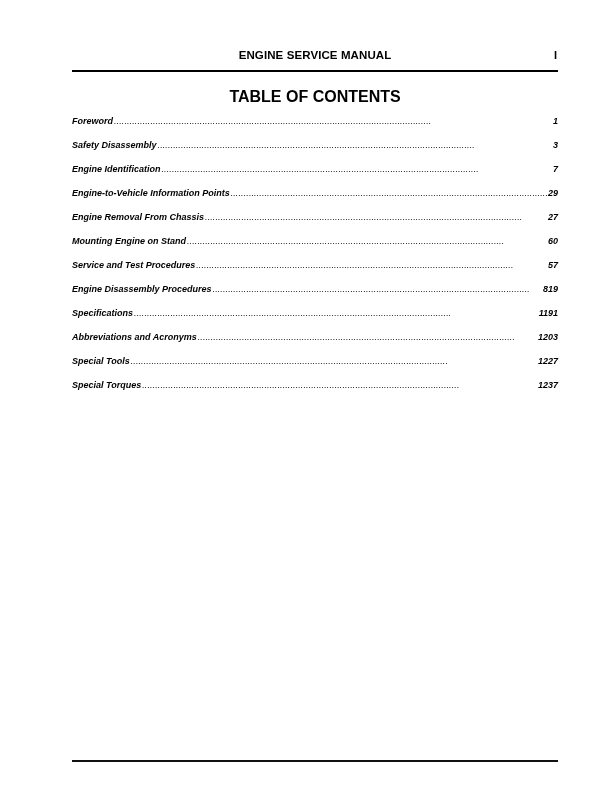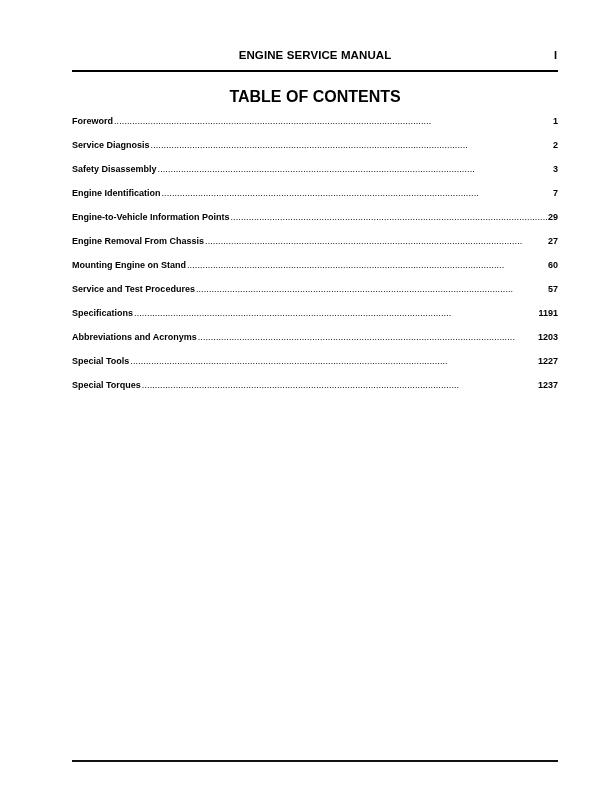--- a/index.html
+++ b/index.html
@@ -5,21 +5,21 @@
   html, body { margin:0; padding:0; background:#ffffff; }
   body { width:612px; height:792px; position:relative; overflow:hidden;
          font-family:"Liberation Sans", sans-serif; color:#000; }
   .header-title { position:absolute; top:49px; left:0; width:630px; text-align:center;
                   font-weight:bold; font-size:11.5px; letter-spacing:0.1px; }
   .header-page { position:absolute; top:49px; left:554px; font-weight:bold; font-size:11px; }
   .rule-top { position:absolute; top:70px; left:72px; width:486px; height:2px; background:#000; }
   .toc-title { position:absolute; top:88px; left:0; width:630px; text-align:center;
                font-weight:bold; font-size:16px; }
   .toc { position:absolute; top:116px; left:72px; width:486px; }
-  .toc-row { display:flex; align-items:baseline; height:24px; font-size:9px; font-weight:bold; }
+  .toc-row { display:flex; align-items:baseline; height:24px; font-size:9px; font-weight:bold;font-style:italic; }
   .toc-label { white-space:nowrap; }
   .toc-leader { flex:1; overflow:hidden; white-space:nowrap; font-weight:normal;
                 letter-spacing:1.2px; margin:0 1px; }
   .toc-leader::before { content:". . . . . . . . . . . . . . . . . . . . . . . . . . . . . . . . . . . . . . . . . . . . . . . . . . . . . . . . . . . . . . . . . . . . . . . . . . . . . . . . . . . . . . . . . . . . . . . . . . . . . . . . . . . . . . . . . . . . . . . . . ."; letter-spacing:-1.2px; }
   .toc-page { white-space:nowrap; }
   .rule-bottom { position:absolute; top:760px; left:72px; width:486px; height:2px; background:#111; }
 </style>
 </head>
 <body>
 
@@ -29,25 +29,20 @@
 </div>
 <div class="rule-top"></div>
 
 <div class="toc-title">TABLE OF CONTENTS</div>
 
 <div class="toc">
   <div class="toc-row">
       <span class="toc-label">Foreword</span>
       <span class="toc-leader"></span>
       <span class="toc-page">1</span>
-    </div>
-  <div class="toc-row">
-      <span class="toc-label">Service Diagnosis</span>
-      <span class="toc-leader"></span>
-      <span class="toc-page">2</span>
     </div>
   <div class="toc-row">
       <span class="toc-label">Safety Disassembly</span>
       <span class="toc-leader"></span>
       <span class="toc-page">3</span>
     </div>
   <div class="toc-row">
       <span class="toc-label">Engine Identification</span>
       <span class="toc-leader"></span>
       <span class="toc-page">7</span>
@@ -66,20 +61,25 @@
       <span class="toc-label">Mounting Engine on Stand</span>
       <span class="toc-leader"></span>
       <span class="toc-page">60</span>
     </div>
   <div class="toc-row">
       <span class="toc-label">Service and Test Procedures</span>
       <span class="toc-leader"></span>
       <span class="toc-page">57</span>
     </div>
   <div class="toc-row">
+      <span class="toc-label">Engine Disassembly Procedures</span>
+      <span class="toc-leader"></span>
+      <span class="toc-page">819</span>
+    </div>
+  <div class="toc-row">
       <span class="toc-label">Specifications</span>
       <span class="toc-leader"></span>
       <span class="toc-page">1191</span>
     </div>
   <div class="toc-row">
       <span class="toc-label">Abbreviations and Acronyms</span>
       <span class="toc-leader"></span>
       <span class="toc-page">1203</span>
     </div>
   <div class="toc-row">

